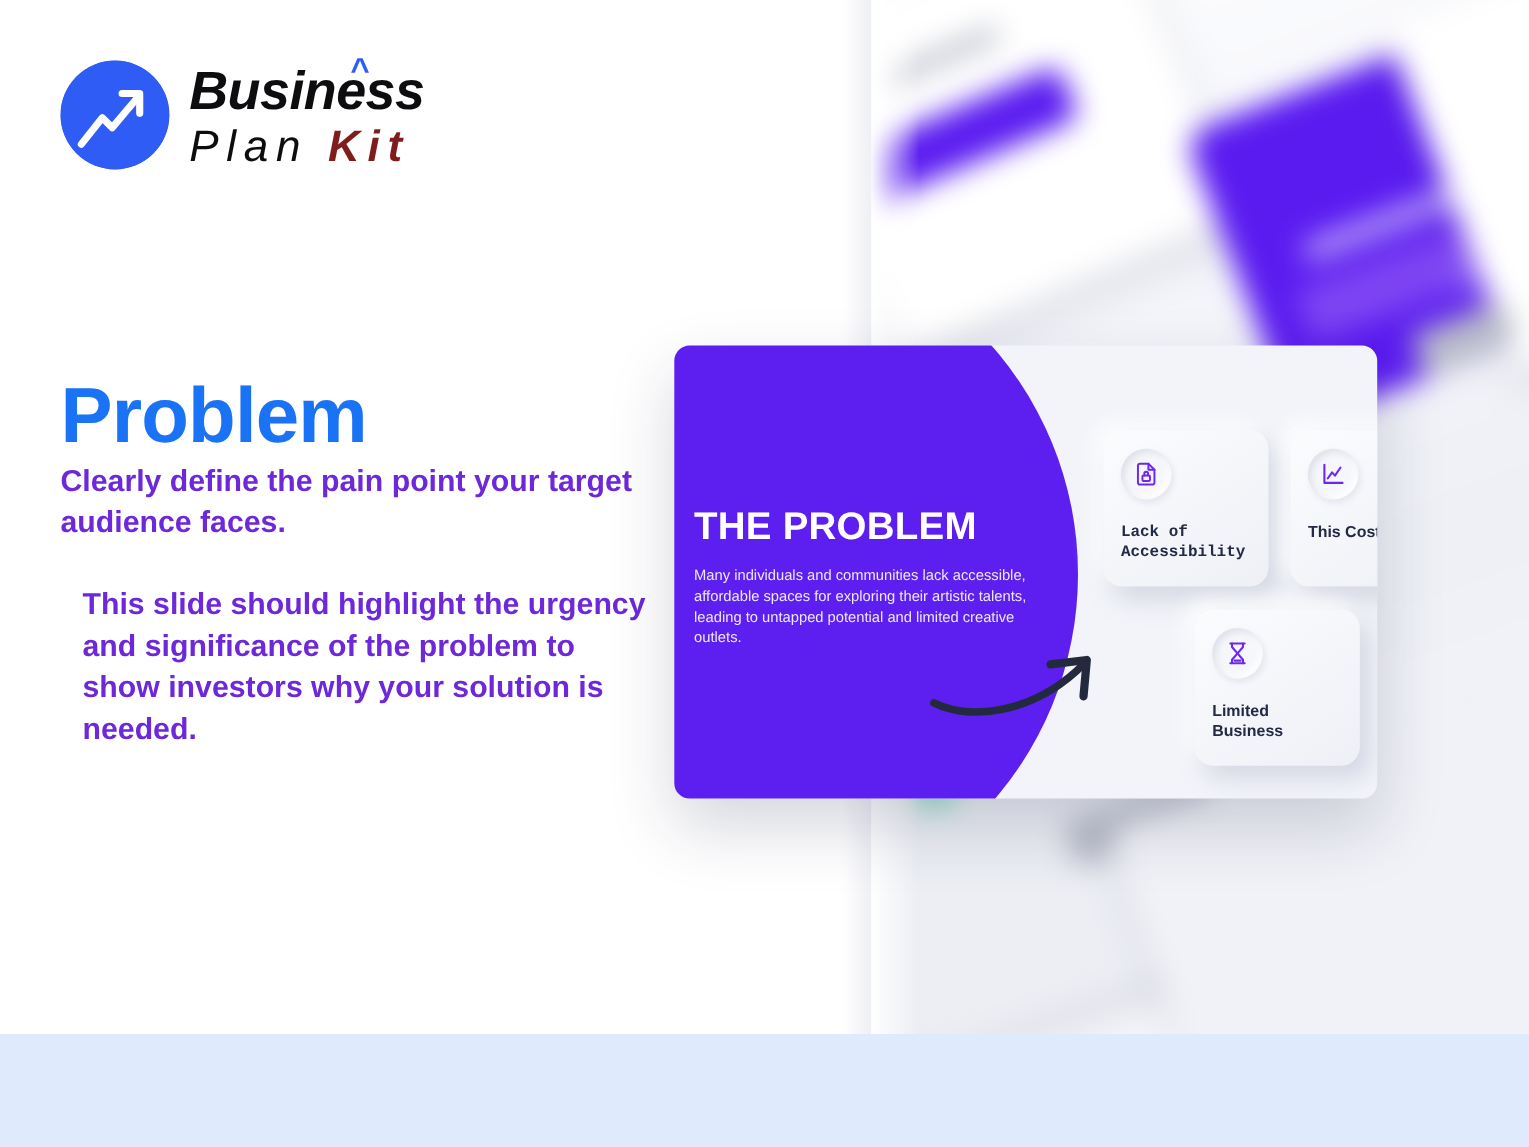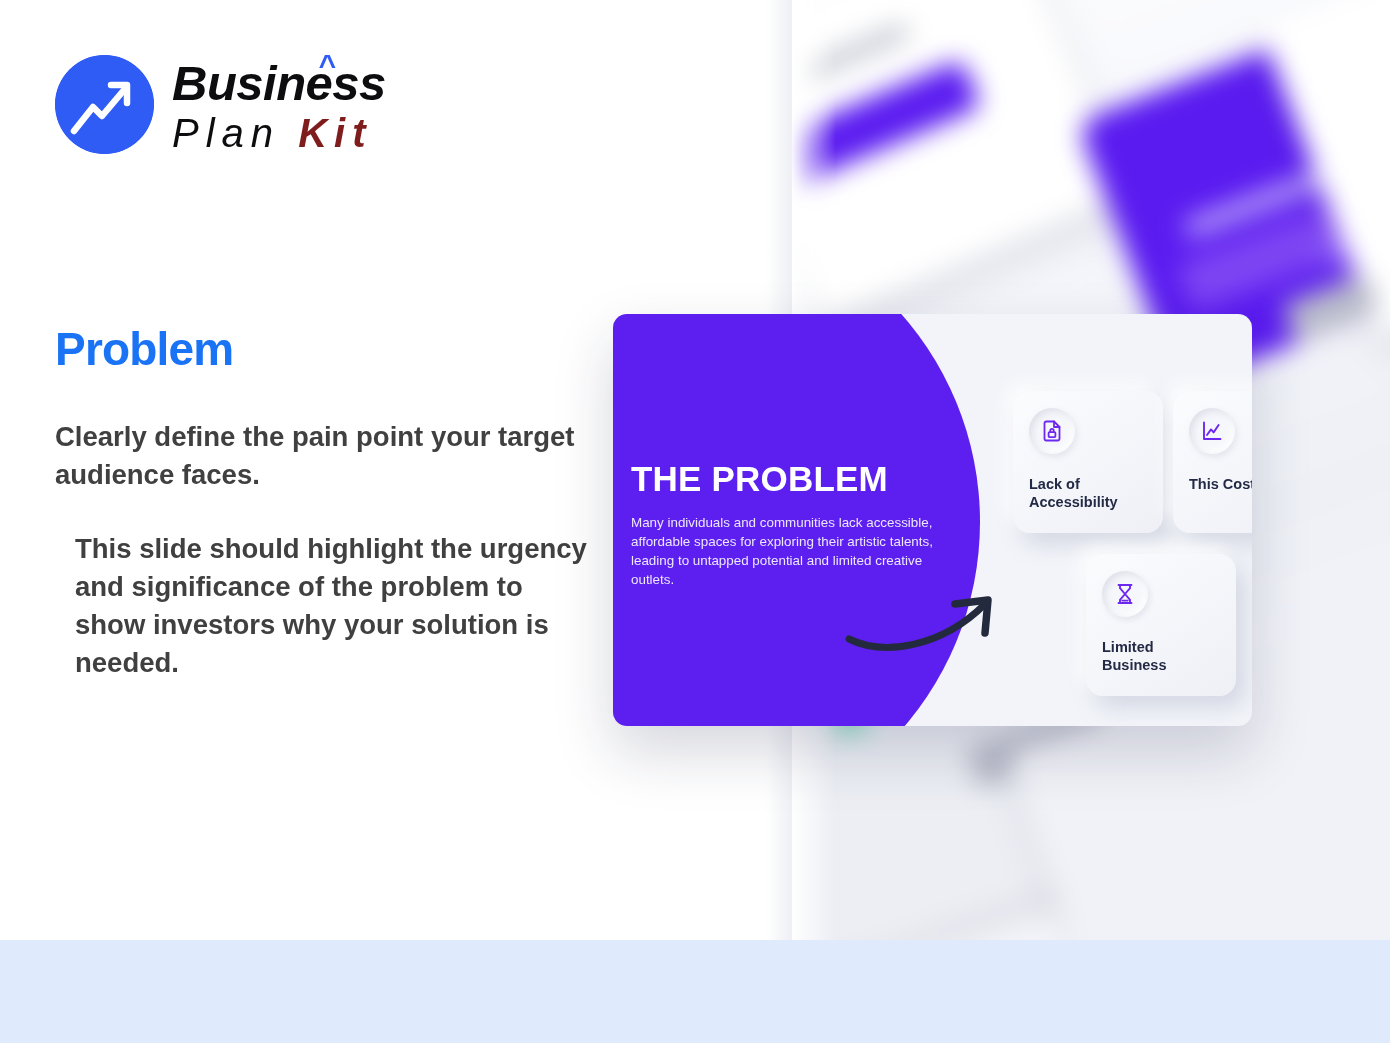--- a/index.html
+++ b/index.html
@@ -149,32 +149,32 @@
   .logo-kit {
     color: #7f1d1d;
     font-weight: 700;
   }
 
   
   .page-title {
     position: absolute;
     left: 55px;
     top: 294px;
-    font-size: 46px;
+    font-size: 71px;
     font-weight: 700;
     color: #1a73f5;
     letter-spacing: -0.8px;
     line-height: 1.05;
   }
   .body-copy {
     position: absolute;
     left: 55px;
     top: 418px;
     width: 540px;
-    color: #404040;
+    color: #6d28d9;
     font-size: 27.5px;
     font-weight: 700;
     line-height: 1.38;
   }
   .body-copy p { margin: 0; }
   .body-copy p + p { margin-top: 36px; margin-left: 20px; }
 
   
   .slide {
     position: absolute;
@@ -231,21 +231,21 @@
   
   .fcard {
     position: absolute;
     border-radius: 17px;
     background: linear-gradient(145deg, #fbfcfe 0%, #eef0f6 100%);
     box-shadow: 9px 11px 22px rgba(155,161,186,0.35),
                -7px -7px 18px rgba(255,255,255,0.95);
     padding: 17px 16px 14px 16px;
     box-sizing: border-box;
   }
-  .fcard-1 { left: 400px; top: 77px;  width: 150px; height: 142px; }
+  .fcard-1 { left: 390px; top: 77px;  width: 150px; height: 142px; font-family: Liberation Mono, monospace; }
   .fcard-2 { left: 560px; top: 77px;  width: 150px; height: 142px; }
   .fcard-3 { left: 473px; top: 240px; width: 150px; height: 142px; }
 
   .ficon {
     width: 46px;
     height: 46px;
     border-radius: 50%;
     background: #f6f7fb;
     box-shadow: inset 3px 3px 7px rgba(160,166,190,0.28),
                 inset -3px -3px 7px rgba(255,255,255,0.95),

